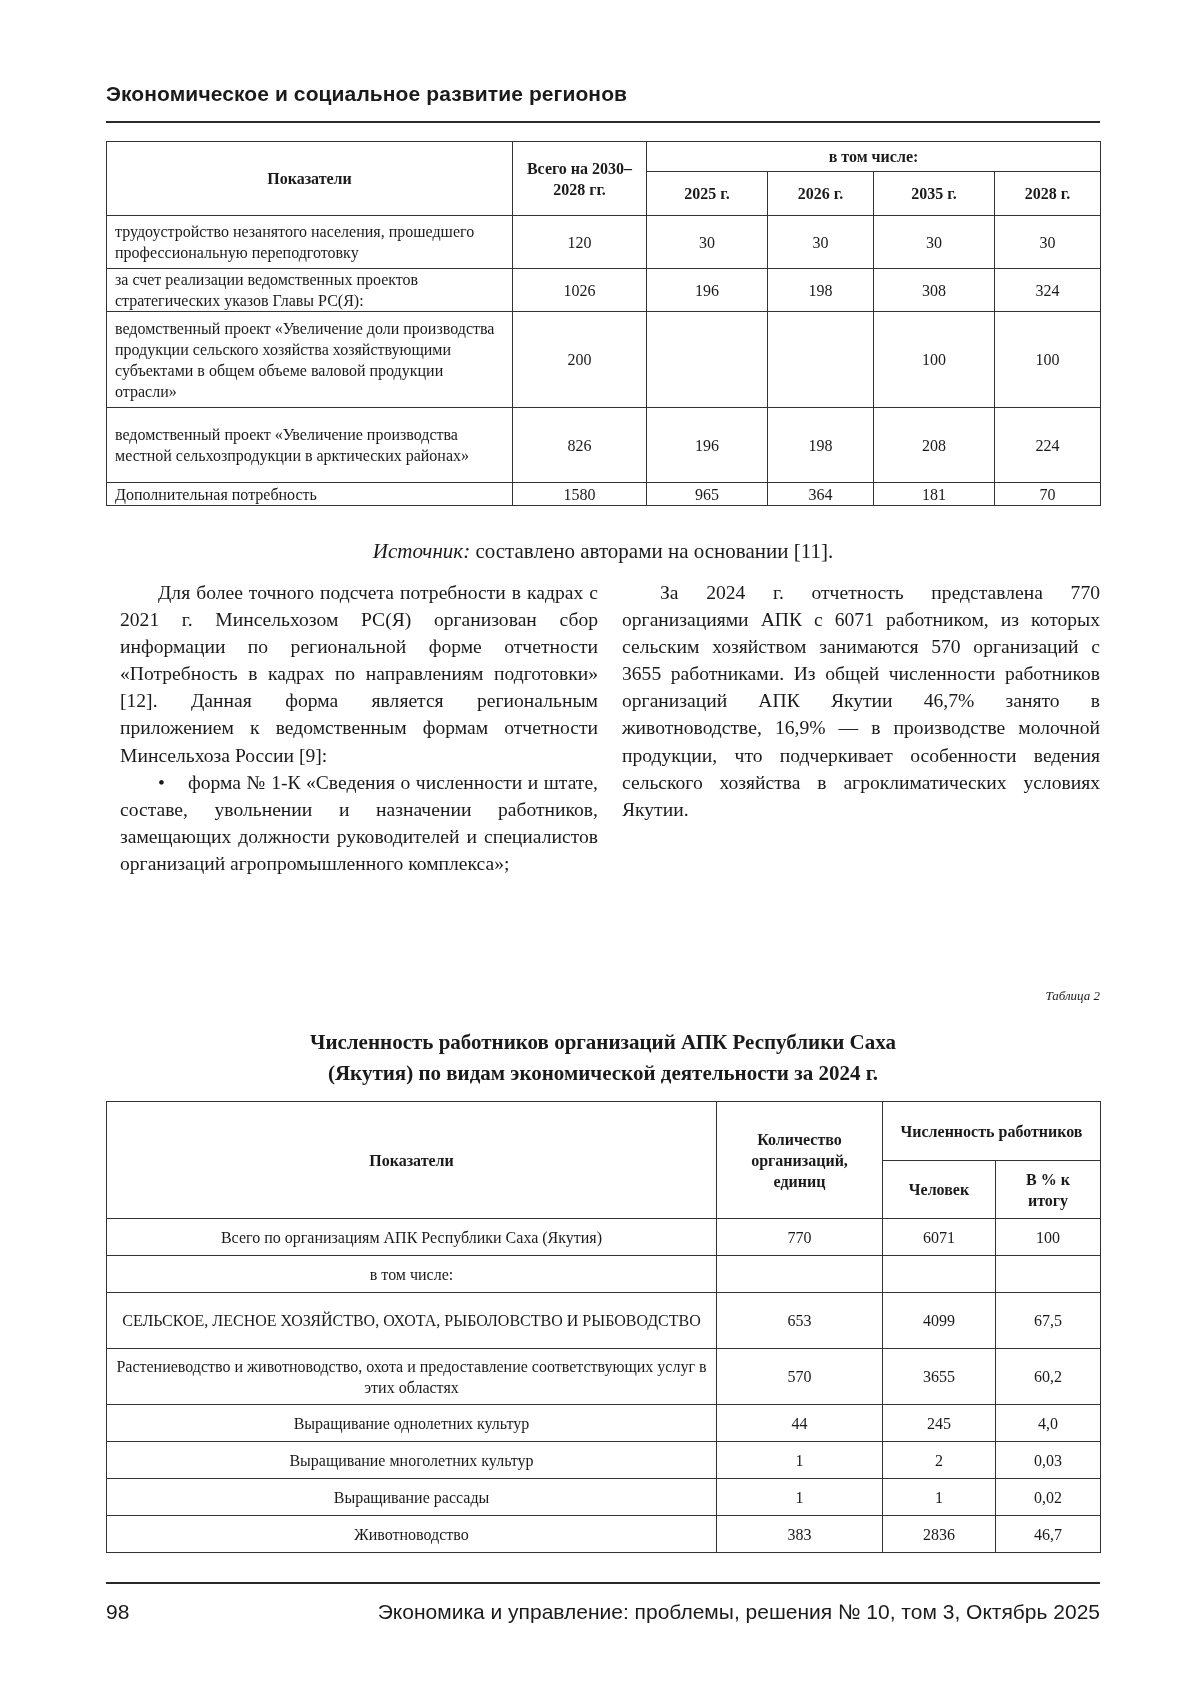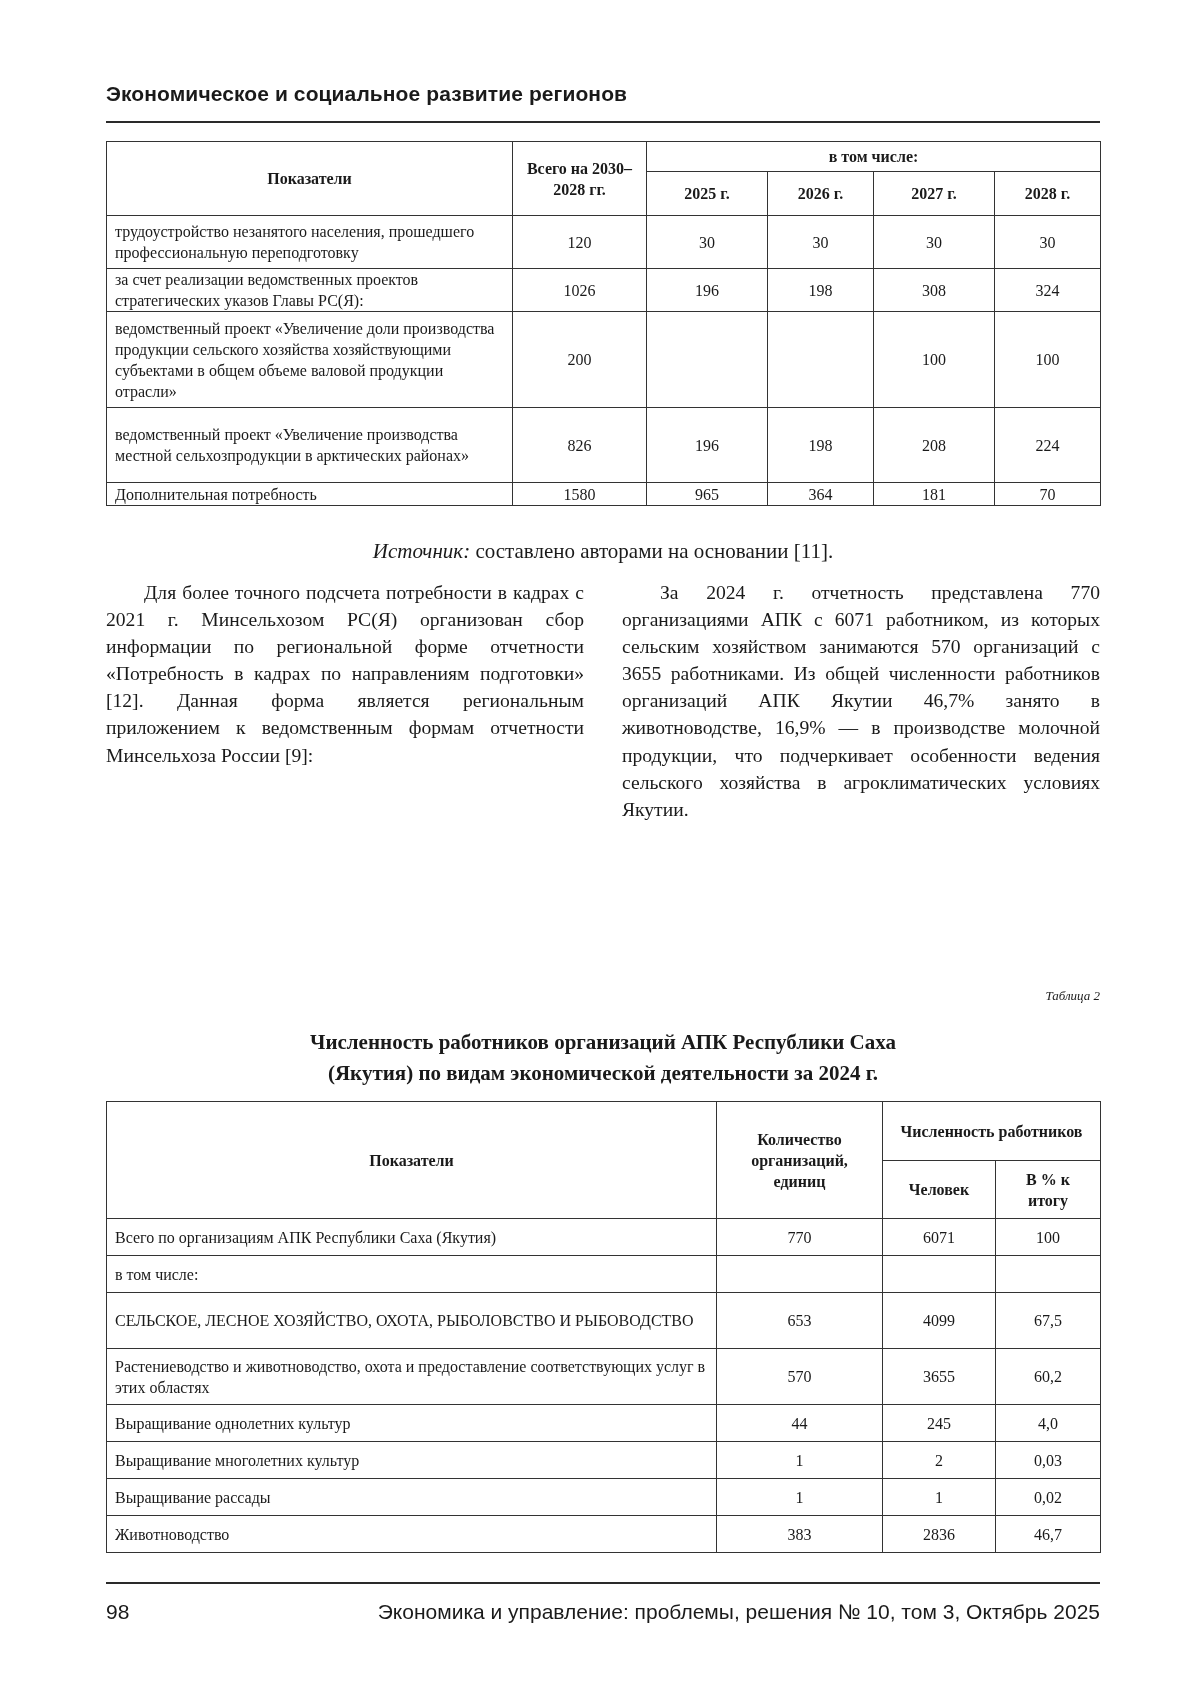--- a/index.html
+++ b/index.html
@@ -15,33 +15,33 @@
     td.lbl { text-align: left; }
 
     .t1 { position: absolute; top: 141px; left: 0; width: 994px; }
     .t1 .h1 { height: 30px; }
     .t1 .h2 { height: 44px; }
 
     .source { position: absolute; top: 539px; left: 0; width: 994px; text-align: center; font-family: "Liberation Serif", serif; font-size: 21px; }
     .source i { font-style: italic; }
 
     .col { position: absolute; top: 579px; width: 478px; font-family: "Liberation Serif", serif; font-size: 19.6px; line-height: 27.1px; text-align: justify; }
-    .col.left { left: 0; }
+    .col.left { left: 14px; }
     .col.right { left: 516px; }
     .col p { margin: 0; text-indent: 38px; }
     .col .bullet { text-indent: 38px; }
     .col .bullet .dot { display: inline-block; width: 30px; text-indent: 0; }
 
     .tab-label { position: absolute; top: 988px; right: 0; font-family: "Liberation Serif", serif; font-style: italic; font-size: 13px; margin-left: 28px; }
     .tab-title { position: absolute; top: 1027px; left: 0; width: 994px; text-align: center; font-family: "Liberation Serif", serif; font-weight: bold; font-size: 21px; line-height: 31px; }
 
     .t2 { position: absolute; top: 1101px; left: 0; width: 994px; }
     .t2 .h1 { height: 59px; }
     .t2 .h2 { height: 58px; }
-    .t2 td { height: 36px; }
+    .t2 td { height: 36px; text-align: center; }
     .t2 tr.two td { height: 55px; }
 
     .foot-rule { position: absolute; top: 1582px; left: 0; width: 994px; height: 2px; background: #2a2a2a; }
     .footer { position: absolute; top: 1600px; left: 0; width: 994px; font-family: "Liberation Sans", sans-serif; font-size: 21px; }
     .footer .pnum { position: absolute; left: 0; }
     .footer .jname { position: absolute; right: 0; }
   </style>
 </head>
 <body>
 
@@ -60,21 +60,21 @@
     </colgroup>
     <tbody>
         <tr class="h1">
       <th rowspan="2">Показатели</th>
       <th rowspan="2">Всего на 2030–2028 гг.</th>
       <th colspan="4">в том числе:</th>
     </tr>
     <tr class="h2">
       <th>2025 г.</th>
       <th>2026 г.</th>
-      <th>2027 г.</th>
+      <th>2035 г.</th>
       <th>2028 г.</th>
     </tr>
     <tr style="height:53px">
       <td class="lbl">трудоустройство незанятого населения, прошедшего профессиональную переподготовку</td>
       <td class="num">120</td>
       <td class="num">30</td>
       <td class="num">30</td>
       <td class="num">30</td>
       <td class="num">30</td>
     </tr>
@@ -112,20 +112,21 @@
     </tr>
   </tbody>
     </table>
 
   <div class="source">
     <i>Источник:</i><span> составлено авторами на основании [11].</span>
   </div>
 
   <div class="col left">
     <p>Для более точного подсчета потребности в кадрах с 2021 г. Минсельхозом РС(Я) организован сбор информации по региональной форме отчетности «Потребность в кадрах по направлениям подготовки» [12]. Данная форма является региональным приложением к ведомственным формам отчетности Минсельхоза России [9]:</p>
+    <p class="bullet"><span class="dot">•</span><span>форма № 1-К «Сведения о численности и штате, составе, увольнении и назначении работников, замещающих должности руководителей и специалистов организаций агропромышленного комплекса»;</span></p>
   </div>
 
   <div class="col right">
     <p>За 2024 г. отчетность представлена 770 организациями АПК с 6071 работником, из которых сельским хозяйством занимаются 570 организаций с 3655 работниками. Из общей численности работников организаций АПК Якутии 46,7% занято в животноводстве, 16,9% — в производстве молочной продукции, что подчеркивает особенности ведения сельского хозяйства в агроклиматических условиях Якутии.</p>
   </div>
 
   <div class="tab-label">Таблица 2</div>
   <div class="tab-title">
     <div>Численность работников организаций АПК Республики Саха</div>
     <div>(Якутия) по видам экономической деятельности за 2024 г.</div>

